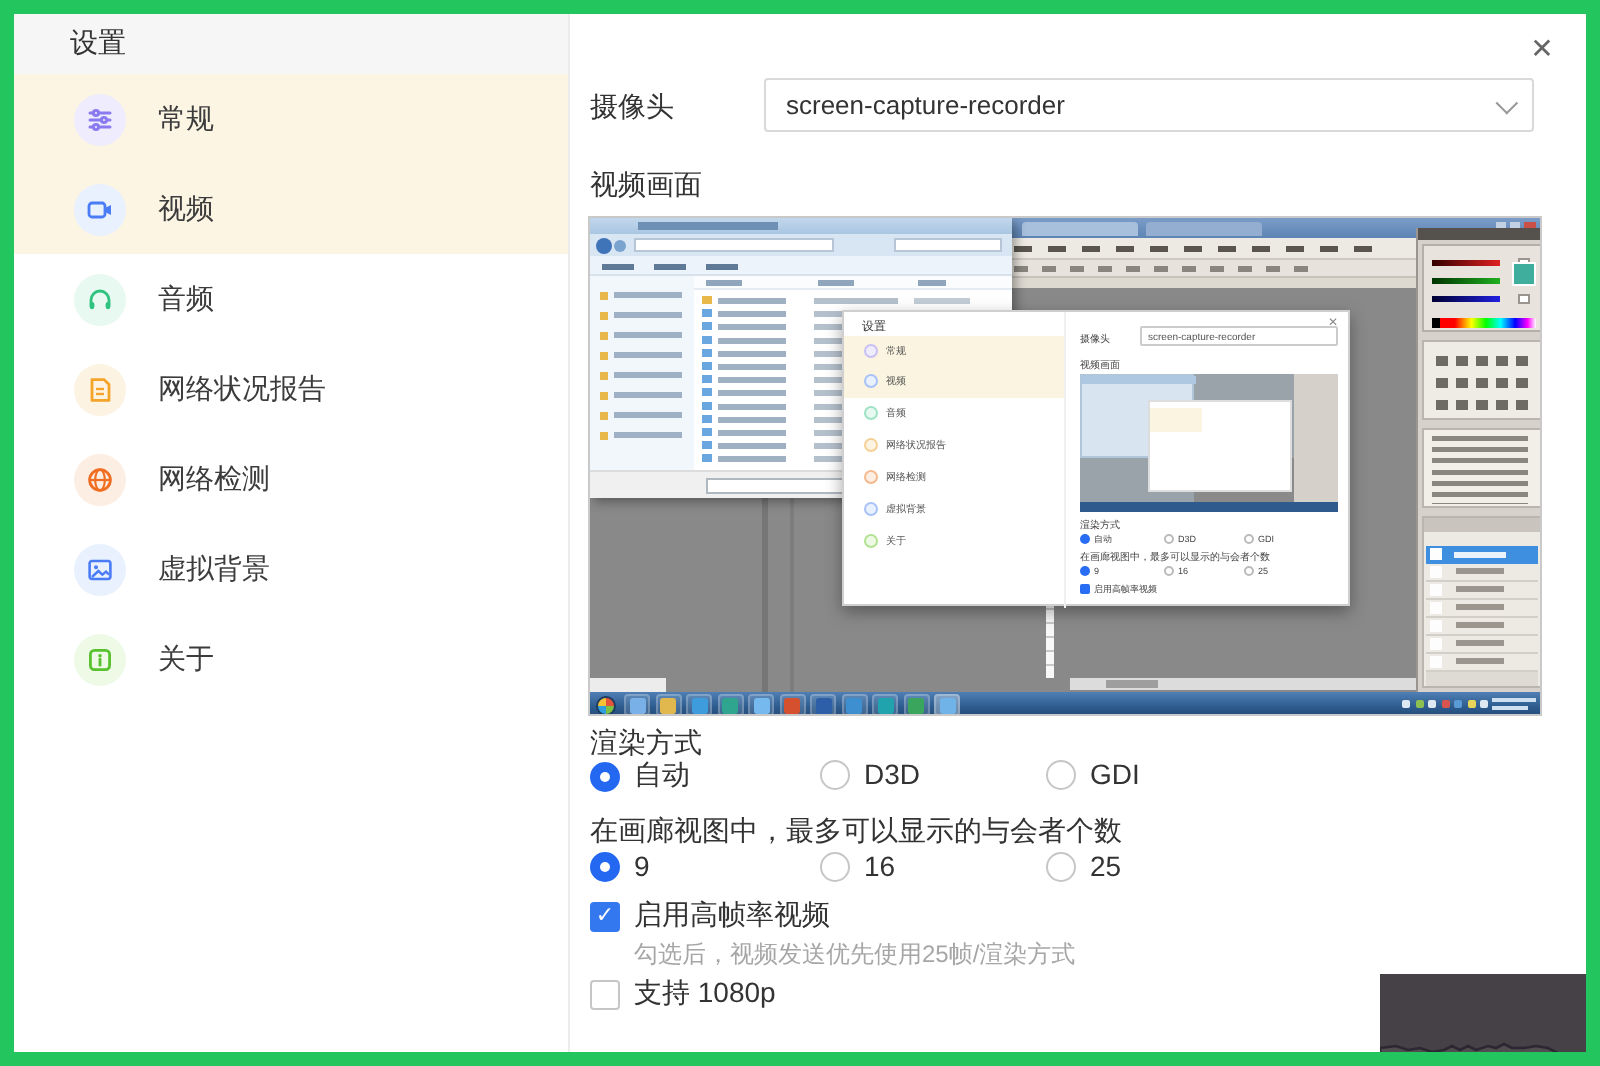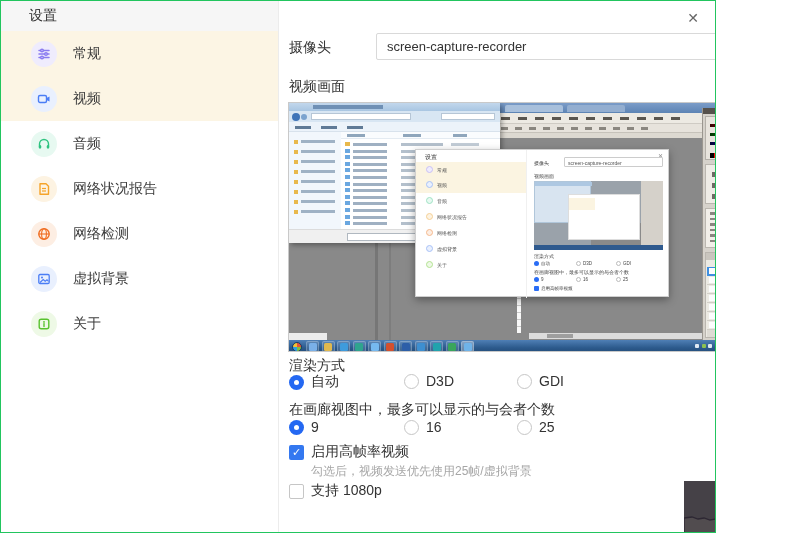--- a/index.html
+++ b/index.html
@@ -1,18 +1,18 @@
 <!DOCTYPE html>
 <html><head>
 <meta charset="utf-8">
 <style>
   * { margin:0; padding:0; box-sizing:border-box; }
   html,body { width:800px; height:533px; }
   body { font-family:"Liberation Sans","DejaVu Sans",sans-serif; background:#fff; }
-  .app { position:relative; width:716px; height:533px; background:#fff; border:1px solid #22c55e; overflow:hidden; }
+  .app { position:relative; width:800px; height:533px; background:#fff; border:7px solid #22c55e; overflow:hidden; }
 
   
   .sidebar { position:absolute; left:0; top:0; width:278px; height:533px; background:#fff; border-right:1px solid #ececec; }
   .sb-header { height:30px; background:#f6f6f6; display:flex; align-items:center; padding-left:28px; }
   .sb-title { font-size:14px; color:#333; }
   .sb-item { height:45px; display:flex; align-items:center; padding-left:30px; cursor:pointer; }
   .sb-item.hl { background:#fcf5e4; }
   .sb-ic { width:26px; height:26px; border-radius:50%; display:flex; align-items:center; justify-content:center; margin-right:16px; flex:0 0 26px; }
   .sb-label { font-size:14px; color:#3c3c3c; }
 
@@ -503,21 +503,21 @@
   </label>
   <label class="opt-row" style="left:516px;top:418px;">
     <span class="radio"></span>
     <span class="opt-label">25</span>
   </label>
 
   <label class="opt-row" style="left:288px;top:442px;">
     <span class="cbx on">✓</span>
     <span class="opt-label">启用高帧率视频</span>
   </label>
-  <div class="hint" style="left:310px;top:462px;">勾选后，视频发送优先使用25帧/虚拟背景</div>
+  <div class="hint" style="left:310px;top:462px;">勾选后，视频发送优先使用25帧/渲染方式</div>
 
   <label class="opt-row" style="left:288px;top:481px;">
     <span class="cbx"></span>
     <span class="opt-label">支持 1080p</span>
   </label>
 
   <div class="dark-overlay">
     <svg width="117" height="53" viewBox="0 0 117 53">
       <rect x="0" y="0" width="117" height="53" fill="#454147"></rect>
       <path d="M0,37 L8,36 L14,38 L20,37 L26,39 L32,38 L36,36 L40,38 L44,36 L48,38 L54,36 L58,37 L62,35 L66,37 L72,37 L78,36 L84,37 L88,39 L92,42 L96,45 L102,46 L108,46 L117,47 L117,53 L0,53 Z" fill="#514c4f" stroke="#2d2733" stroke-width="1.3"></path>

